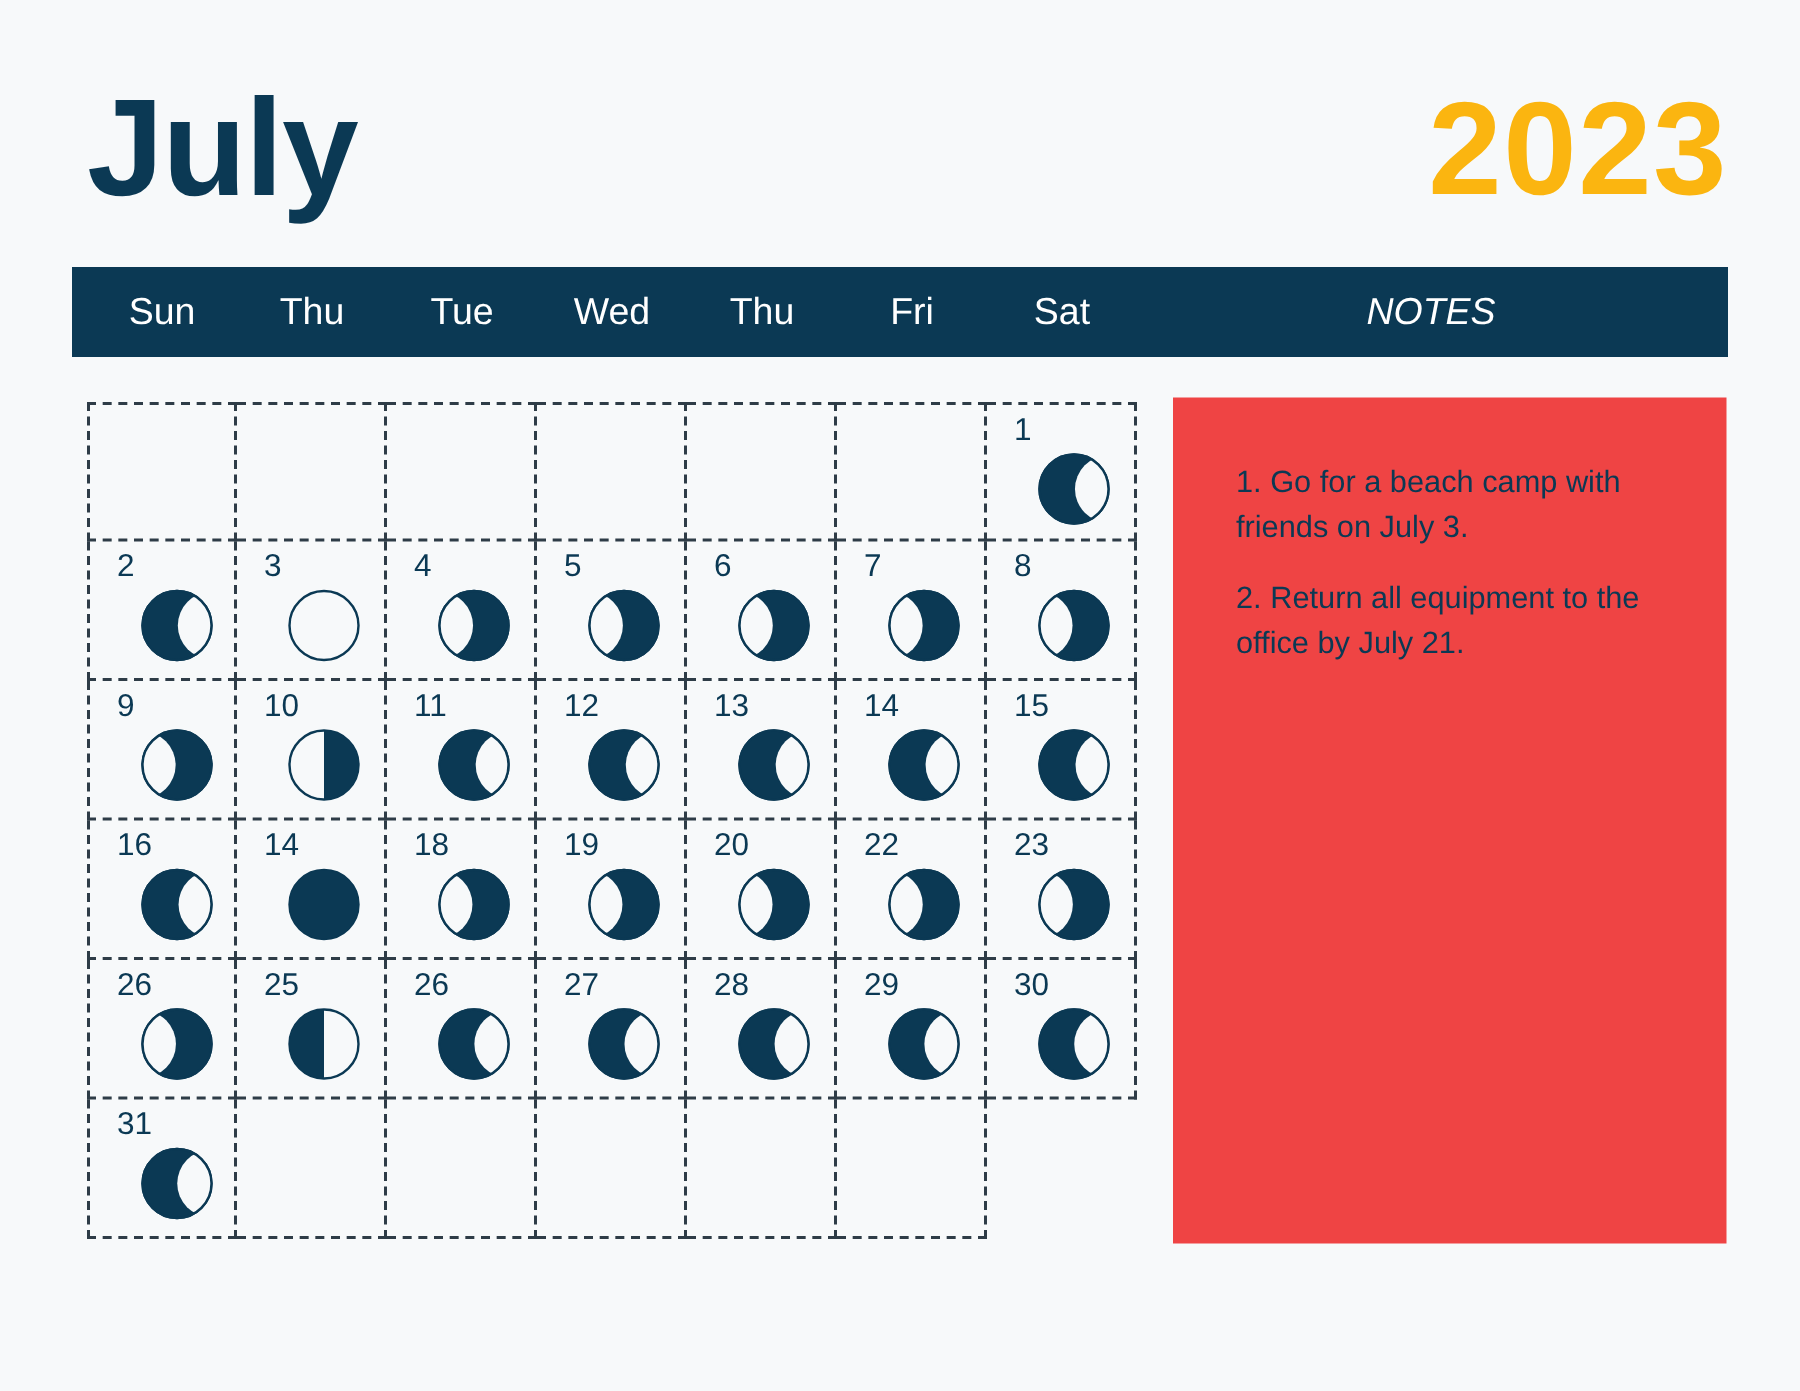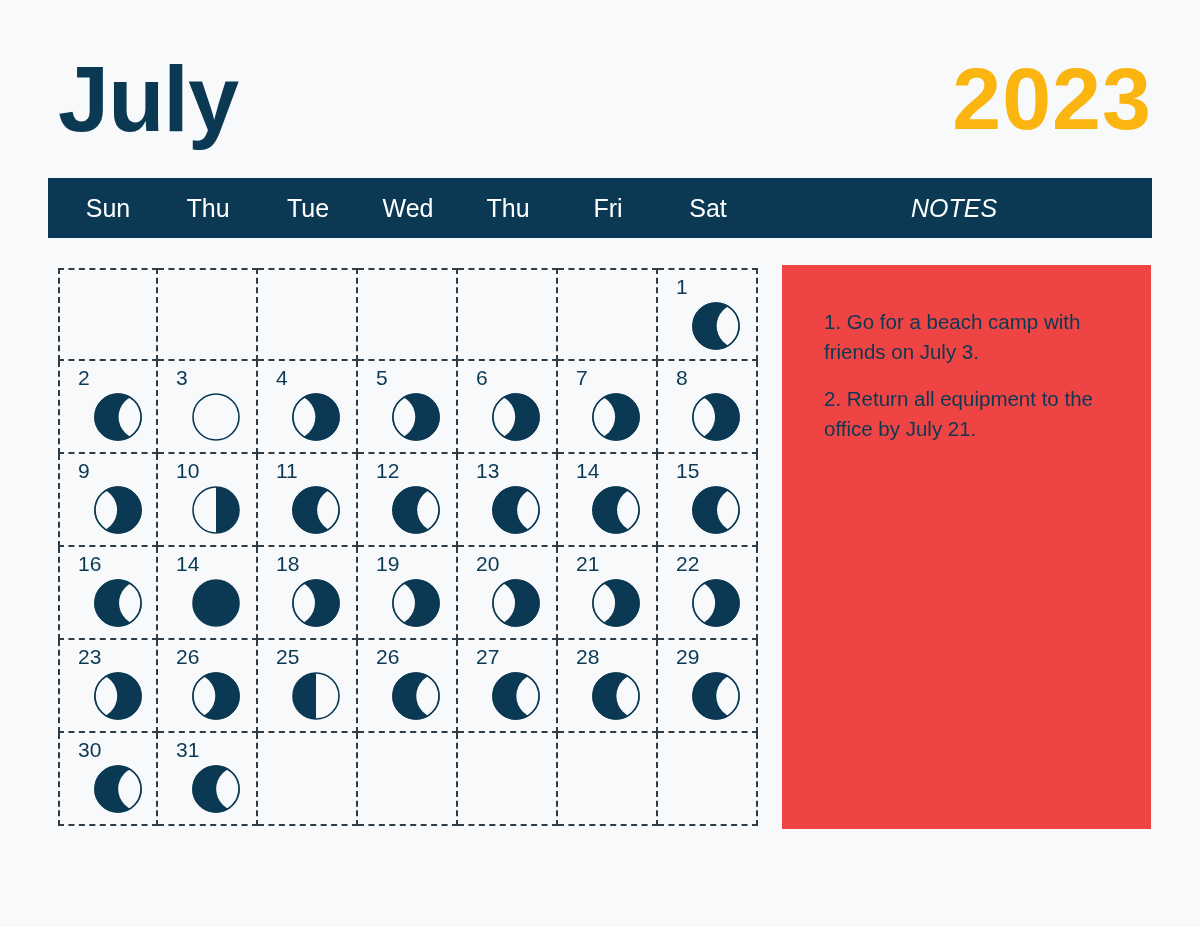--- a/index.html
+++ b/index.html
@@ -483,38 +483,20 @@
           </defs>
           <g clip-path="url(#mc25)">
             <circle cx="26" cy="26" r="23" fill="#0b3954"></circle>
             <circle cx="2.7239999999999966" cy="26" r="22.31" fill="#f7f9fa"></circle>
           </g>
           <circle cx="26" cy="26" r="23" fill="none" stroke="#0b3954" stroke-width="1.6"></circle>
         </svg>
       </span>
     </div>
     <div class="day-cell">
-      <span class="day-number">21</span>
-      <span class="moon-wrap">
-        <svg width="52" height="52" viewBox="0 0 52 52">
-          <circle cx="26" cy="26" r="23" fill="#f7f9fa" stroke="#0b3954" stroke-width="1.6"></circle>
-          <defs>
-            <clipPath id="mc26">
-              <circle cx="26" cy="26" r="23"></circle>
-            </clipPath>
-          </defs>
-          <g clip-path="url(#mc26)">
-            <circle cx="26" cy="26" r="23" fill="#0b3954"></circle>
-            <circle cx="2.7883999999999993" cy="26" r="22.31" fill="#f7f9fa"></circle>
-          </g>
-          <circle cx="26" cy="26" r="23" fill="none" stroke="#0b3954" stroke-width="1.6"></circle>
-        </svg>
-      </span>
-    </div>
-    <div class="day-cell">
       <span class="day-number">22</span>
       <span class="moon-wrap">
         <svg width="52" height="52" viewBox="0 0 52 52">
           <circle cx="26" cy="26" r="23" fill="#f7f9fa" stroke="#0b3954" stroke-width="1.6"></circle>
           <defs>
             <clipPath id="mc27">
               <circle cx="26" cy="26" r="23"></circle>
             </clipPath>
           </defs>
           <g clip-path="url(#mc27)">

